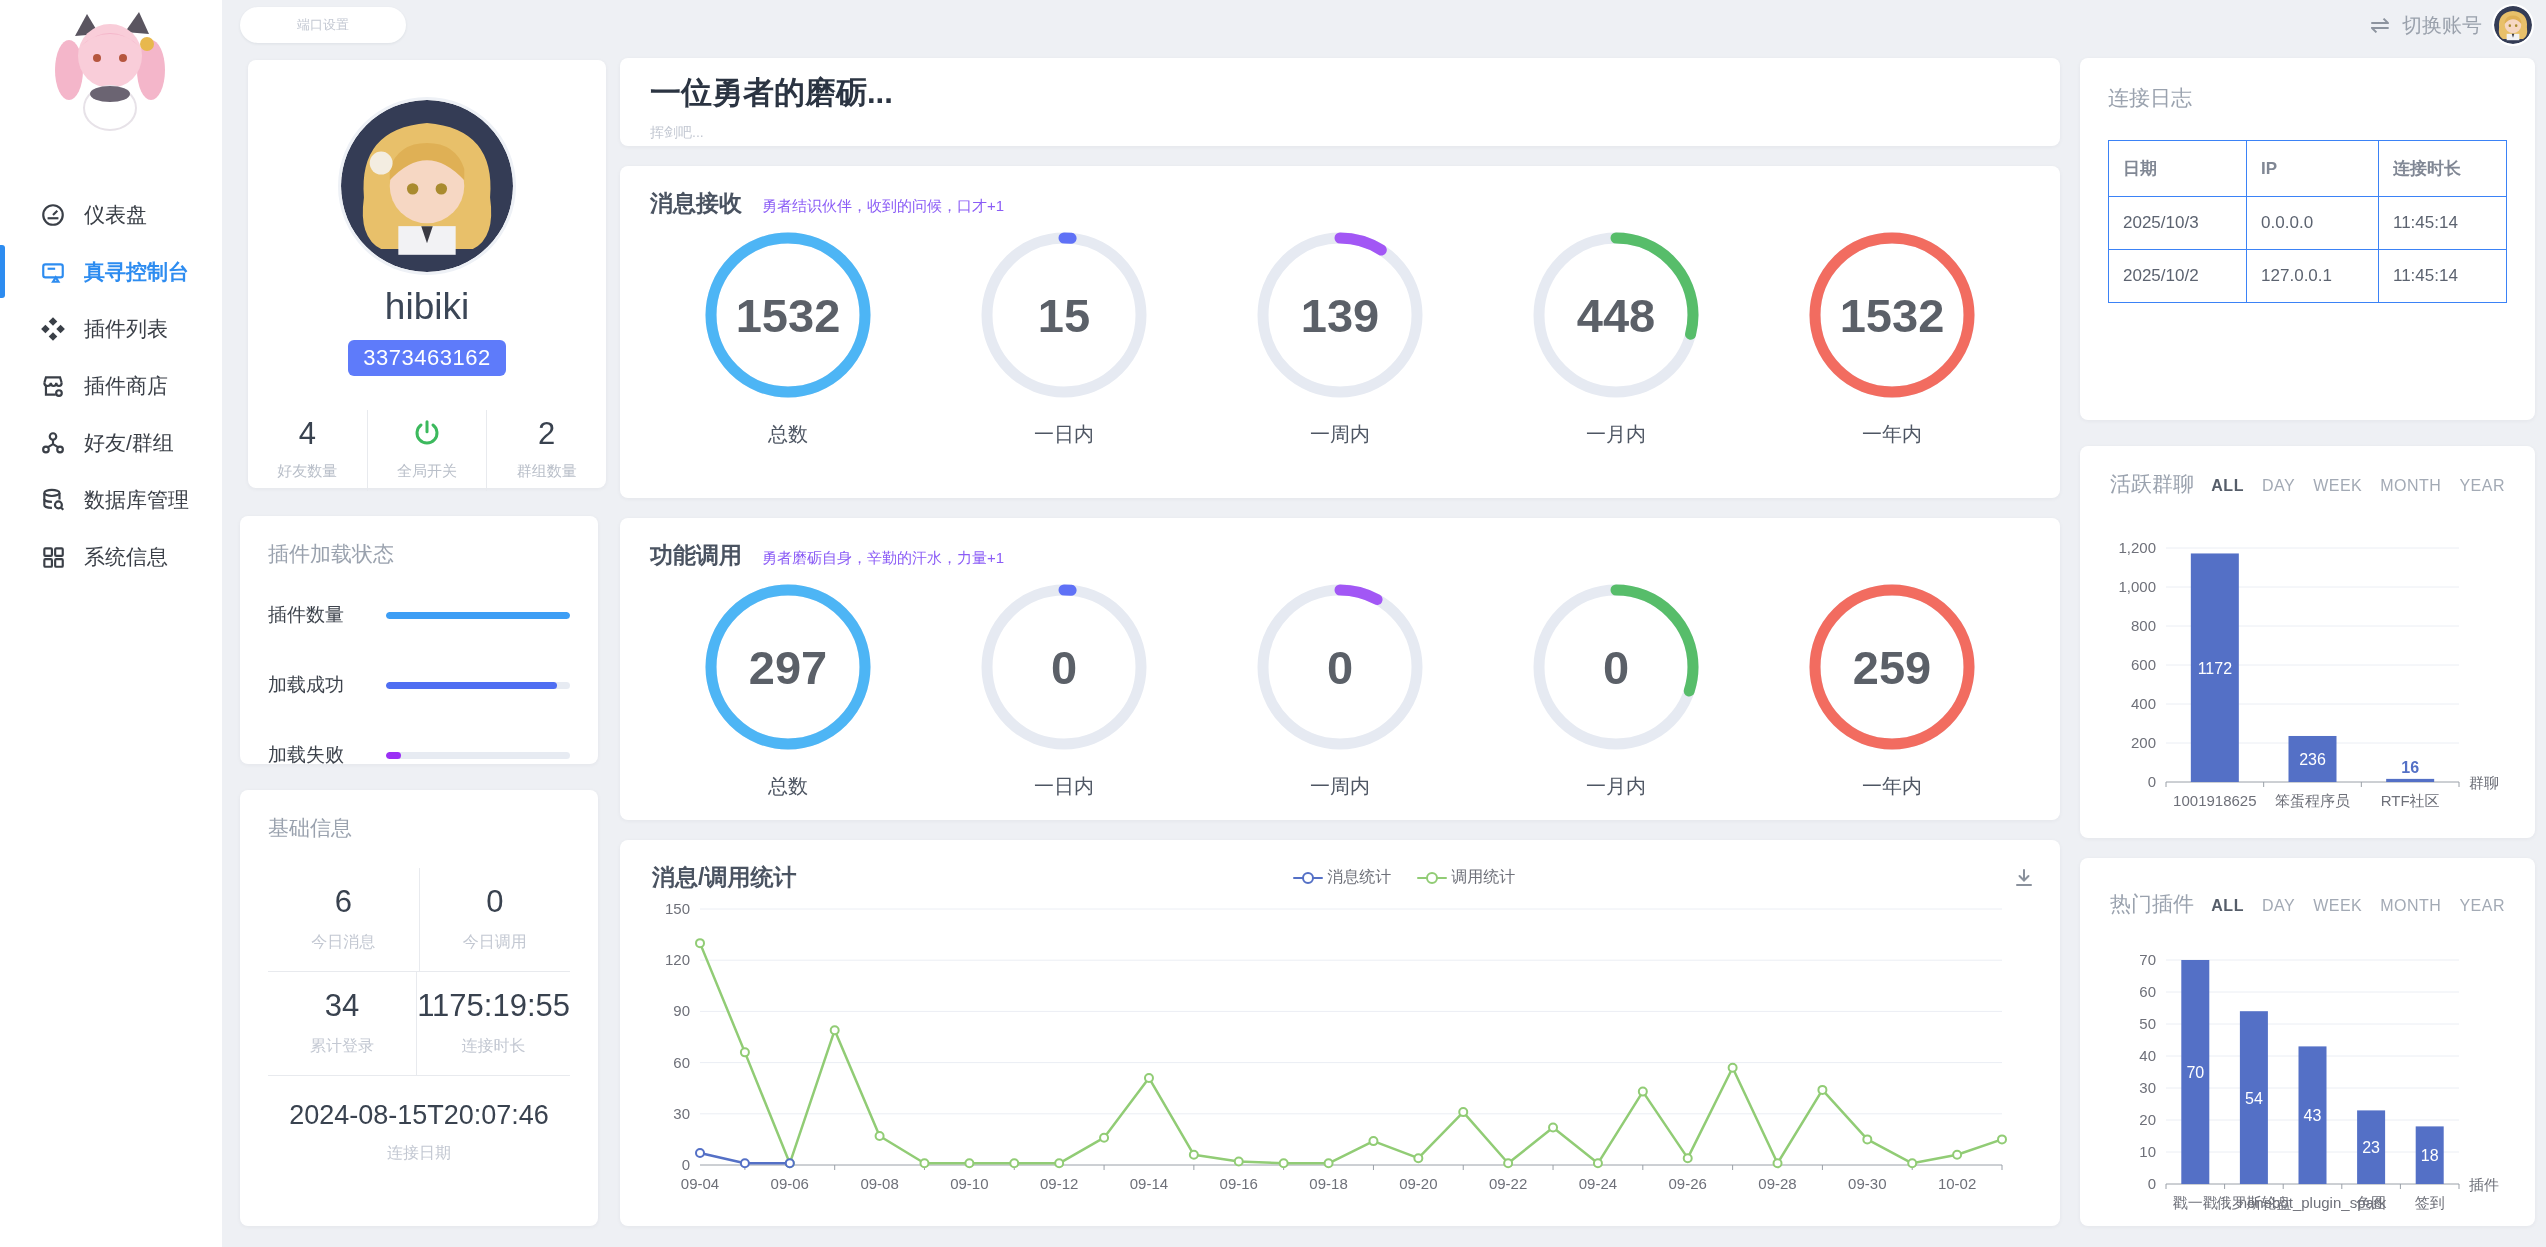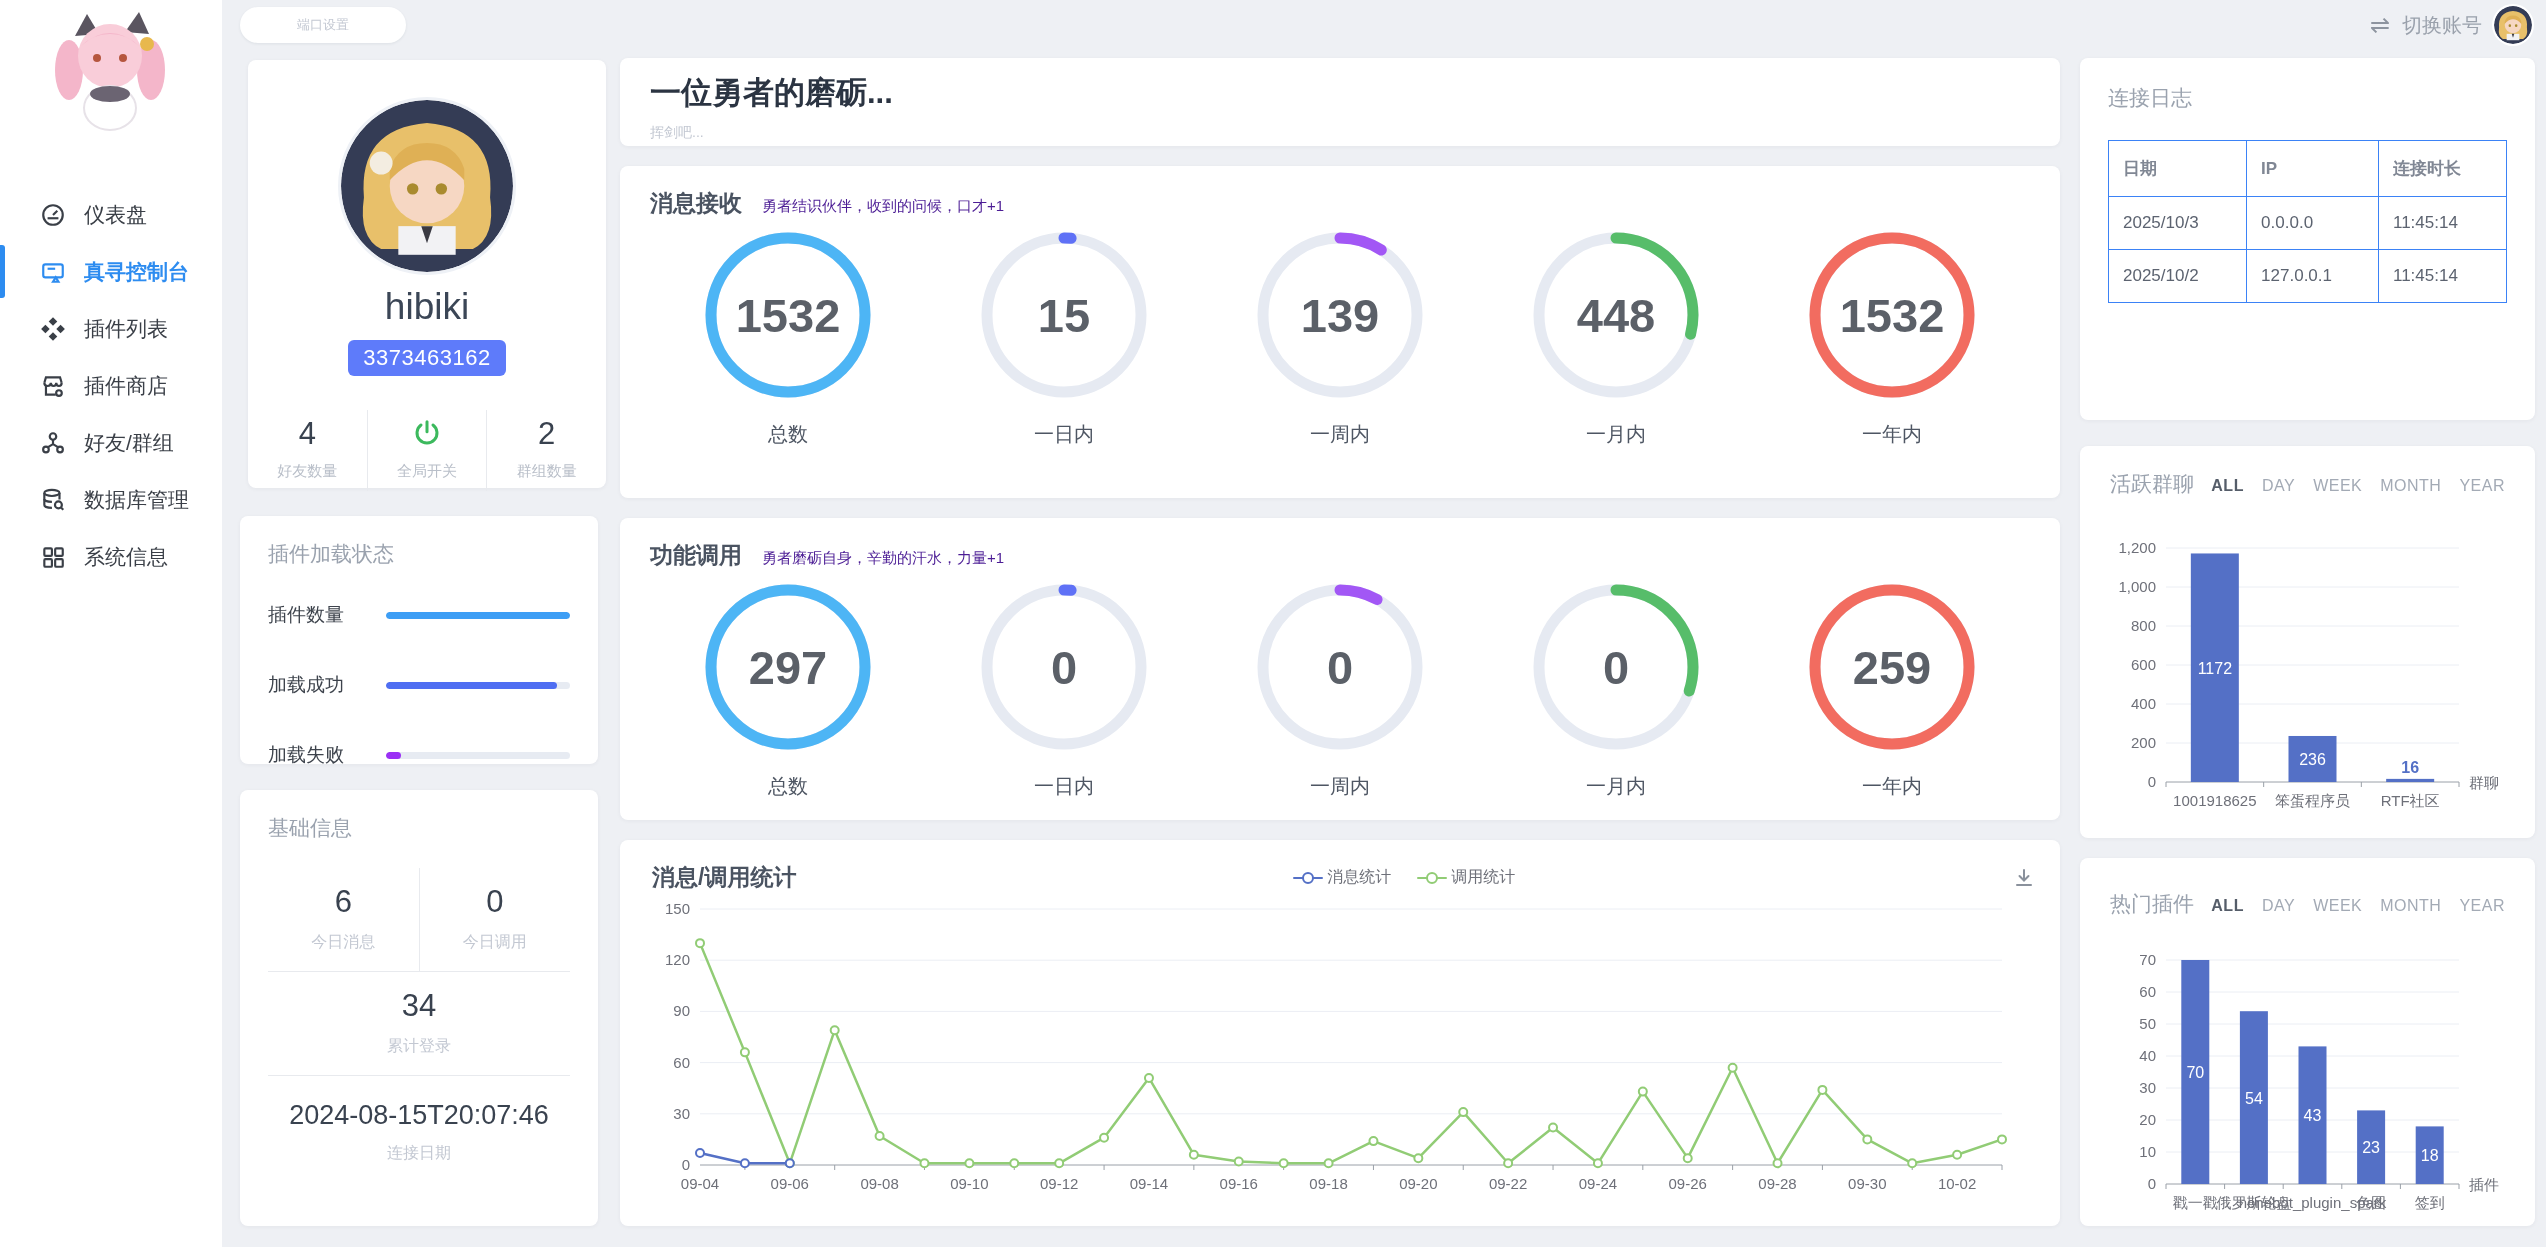--- a/index.html
+++ b/index.html
@@ -23,21 +23,21 @@
   .port-pill { width:166px; height:36px; background:#fff; border-radius:18px; display:flex; align-items:center;
                justify-content:center; color:#c3c8d2; font-size:13px; box-shadow:0 1px 3px rgba(31,45,61,.08); cursor:pointer; }
   .top-right { display:flex; align-items:center; gap:12px; color:#9aa1ac; font-size:20px; }
   .swap-glyph { font-size:24px; color:#8d949f; }
   .avatar-sm { width:38px; height:38px; border-radius:50%; overflow:hidden; box-shadow:0 0 0 2px #fff; cursor:pointer; }
 
   
   .card { position:absolute; background:#fff; border-radius:8px; box-shadow:0 1px 4px rgba(31,45,61,.05); }
   .card-title-gray { color:#9aa2ae; font-size:21px; }
   .card-title-dark { color:#4a5361; font-size:23px; font-weight:bold; }
-  .card-sub { color:#4c1d95; font-size:15px; }
+  .card-sub { color:#8b5cf6; font-size:15px; }
 
   
   .c-profile  { left:248px; top:60px;  width:358px; height:428px; padding:26px 0 0; }
   .c-plugstat { left:240px; top:516px; width:358px; height:248px; padding:24px 28px; }
   .c-basic    { left:240px; top:790px; width:358px; height:436px; padding:24px 28px; }
 
   
   .c-hero { left:620px; top:58px;  width:1440px; height:88px; padding:14px 30px; }
   .c-msg  { left:620px; top:166px; width:1440px; height:332px; padding:22px 30px; }
   .c-call { left:620px; top:518px; width:1440px; height:302px; padding:22px 30px; }
@@ -292,20 +292,24 @@
         </div>
         <div class="bi-cell">
           <div class="bi-v">0</div>
           <div class="bi-l">今日调用</div>
         </div>
       </div>
       <div class="bi-row">
         <div class="bi-cell bi-last">
           <div class="bi-v">34</div>
           <div class="bi-l">累计登录</div>
+        </div>
+        <div class="bi-cell bi-last">
+          <div class="bi-v">1175:19:55</div>
+          <div class="bi-l">连接时长</div>
         </div>
       </div>
     </div>
     <div class="bi-date">
       <div class="bi-v">2024-08-15T20:07:46</div>
       <div class="bi-l">连接日期</div>
     </div>
   </section>
 
   <section class="card c-hero">

